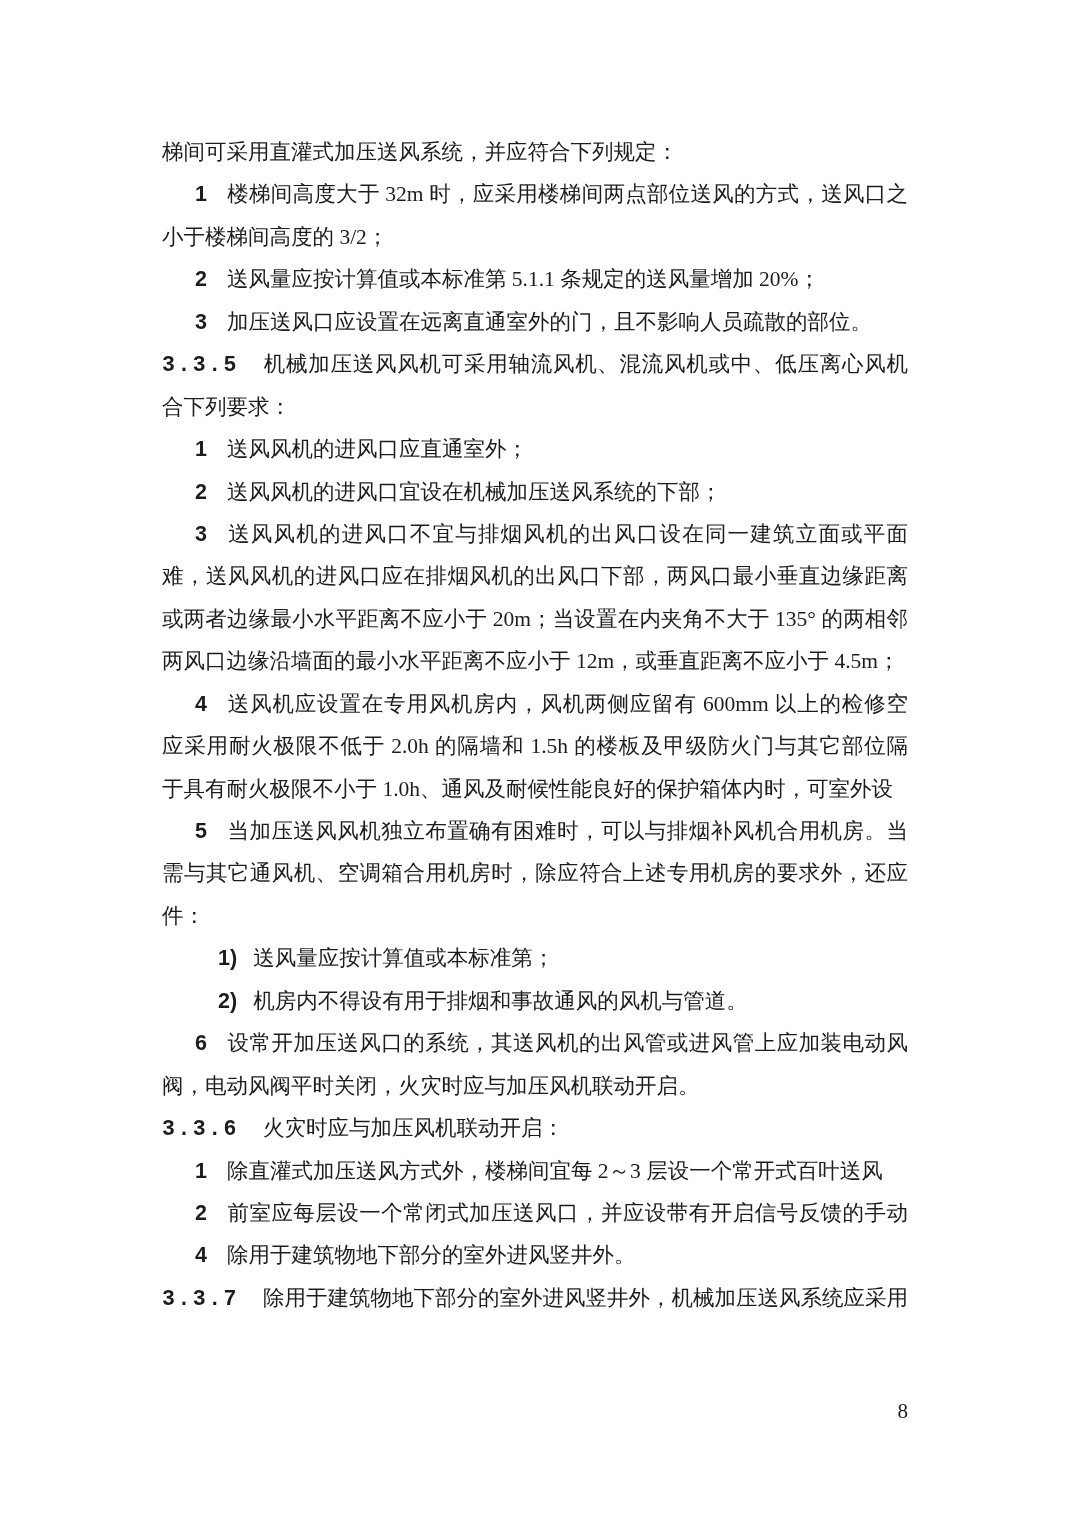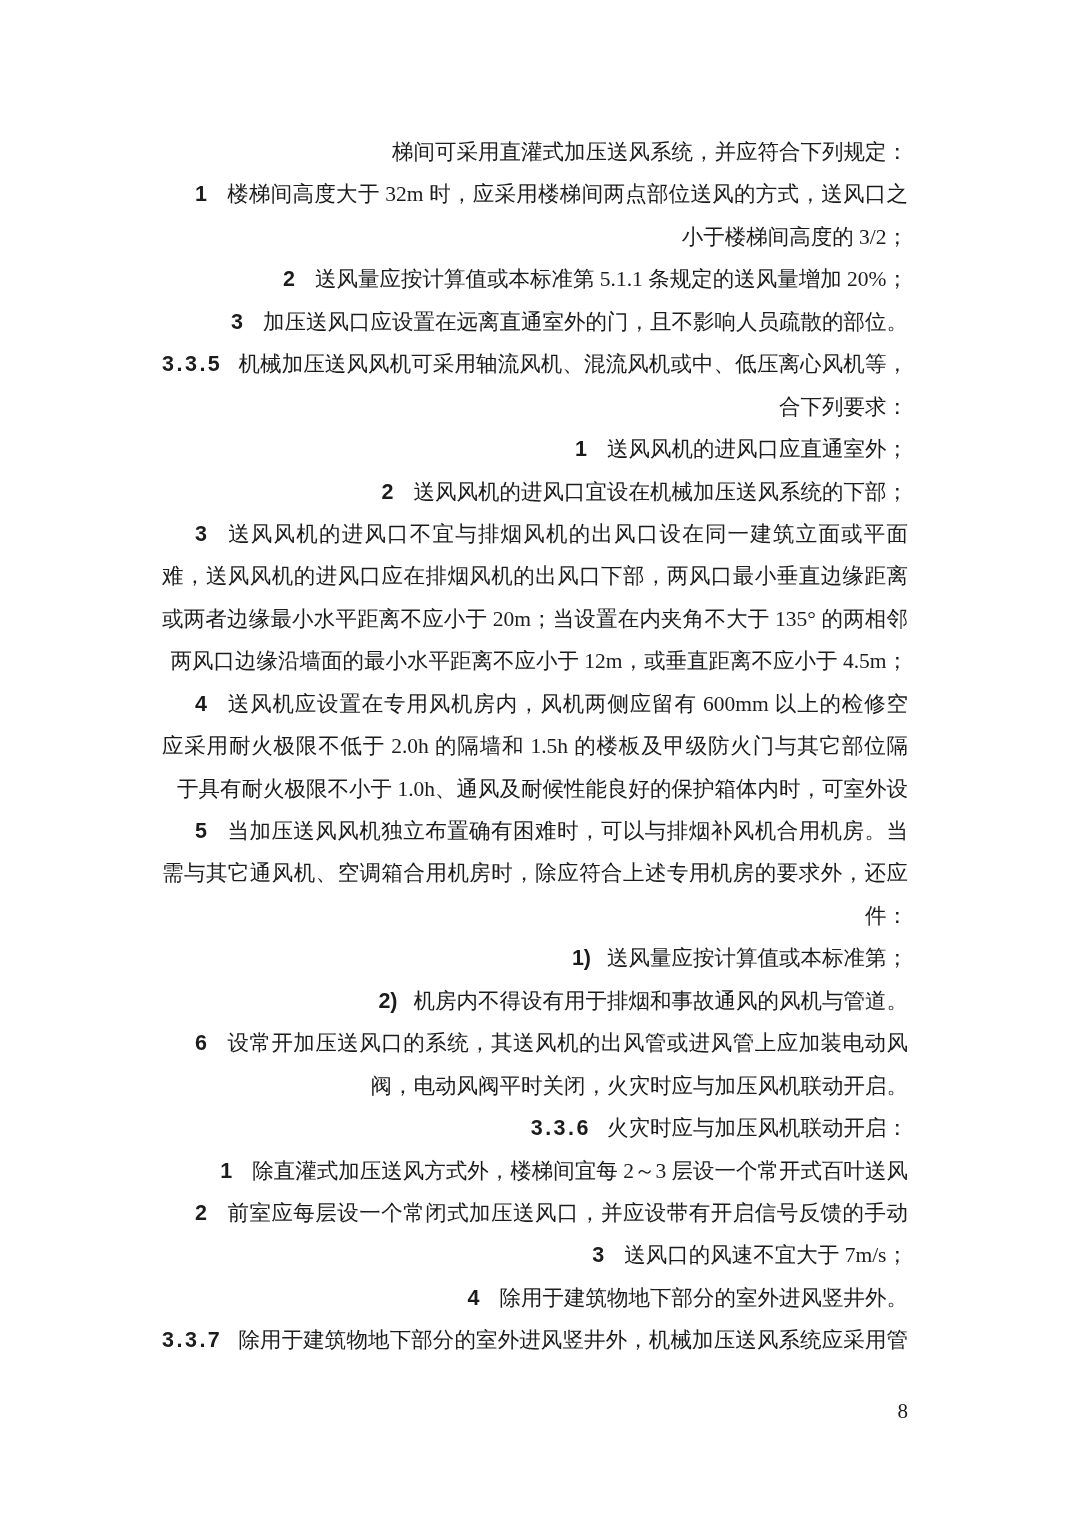--- a/index.html
+++ b/index.html
@@ -20,41 +20,41 @@
     top: 131px;
     width: 746px;
   }
   .line {
     height: 42.45px;
     line-height: 42.45px;
     overflow: hidden;
     font-family: "Liberation Serif", "DejaVu Serif", serif;
     font-size: 21.5px;
     color: #1c1c1c;
-    text-align: right;
+    text-align: left;
     white-space: normal;
   }
   .line.justify {
     text-align: justify;
     text-align-last: justify;
   }
   .line.item {
     padding-left: 33px;
   }
   .line.sub {
     padding-left: 56px;
   }
   .label {
     font-family: "Liberation Sans", "DejaVu Sans", sans-serif;
     font-weight: bold;
     color: #1c1c1c;
   }
   .line.item .label { margin-right: 20px; }
   .line.sub .label { margin-right: 16px; }
-  .line.section .label { margin-right: 16px; letter-spacing: 2.5px; }
+  .line.section .label { margin-right: 24px; letter-spacing: 2.5px; font-family: Liberation Mono, monospace; }
   .page-num {
     position: absolute;
     top: 1390px;
     left: 162px;
     width: 746px;
     height: 42px;
     line-height: 42px;
     text-align: right;
     font-family: "Liberation Serif", "DejaVu Serif", serif;
     font-size: 21px;
@@ -85,18 +85,17 @@
       <div class="line item justify"><span class="label">5</span><span class="text">当加压送风风机独立布置确有困难时，可以与排烟补风机合用机房。当受条件限制，</span></div>
       <div class="line body justify"><span class="text">需与其它通风机、空调箱合用机房时，除应符合上述专用机房的要求外，还应符合下列条</span></div>
       <div class="line body"><span class="text">件：</span></div>
       <div class="line sub"><span class="label">1)</span><span class="text">送风量应按计算值或本标准第；</span></div>
       <div class="line sub"><span class="label">2)</span><span class="text">机房内不得设有用于排烟和事故通风的风机与管道。</span></div>
       <div class="line item justify"><span class="label">6</span><span class="text">设常开加压送风口的系统，其送风机的出风管或进风管上应加装电动风阀或止回风</span></div>
       <div class="line body"><span class="text">阀，电动风阀平时关闭，火灾时应与加压风机联动开启。</span></div>
       <div class="line section"><span class="label">3.3.6</span><span class="text">火灾时应与加压风机联动开启：</span></div>
       <div class="line item"><span class="label">1</span><span class="text">除直灌式加压送风方式外，楼梯间宜每 2～3 层设一个常开式百叶送风口；</span></div>
       <div class="line item justify"><span class="label">2</span><span class="text">前室应每层设一个常闭式加压送风口，并应设带有开启信号反馈的手动开启装置；</span></div>
-      <div class="line item"><span class="label">3</span><span class="text">送风口的风速不宜大于 7m/s；</span></div>
       <div class="line item"><span class="label">4</span><span class="text">除用于建筑物地下部分的室外进风竖井外。</span></div>
       <div class="line section justify"><span class="label">3.3.7</span><span class="text">除用于建筑物地下部分的室外进风竖井外，机械加压送风系统应采用管道送风，不</span></div>
     </div>
   <div class="page-num">8</div>
 </div>
 
 </body></html>

